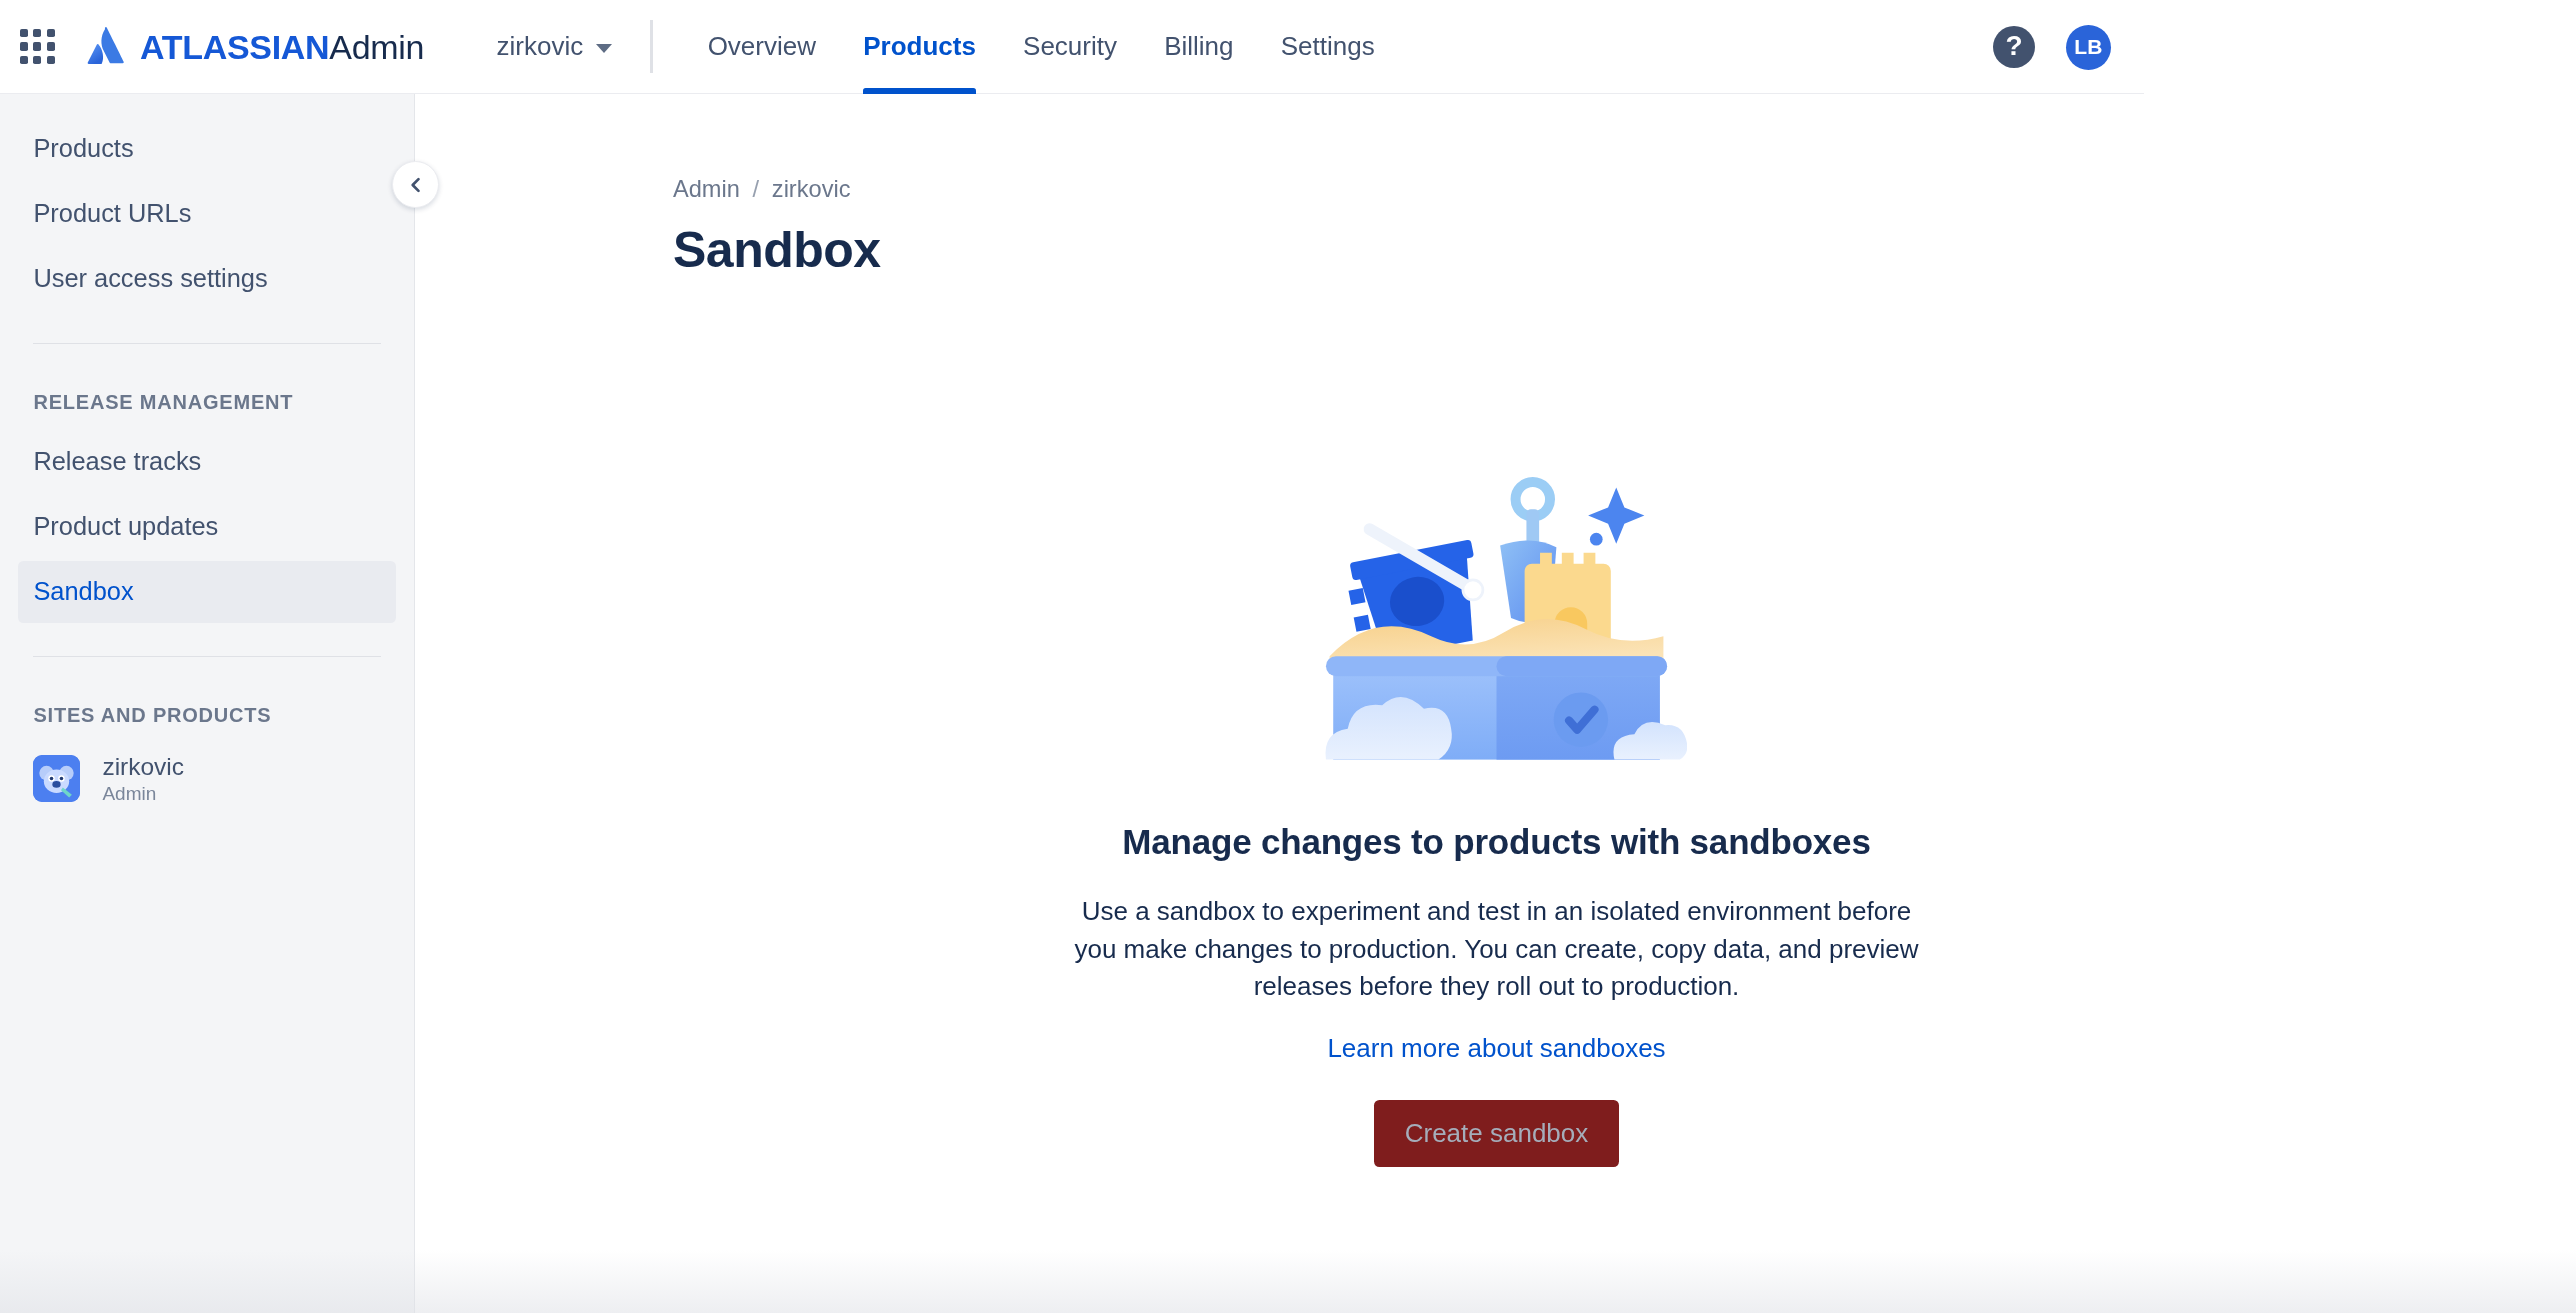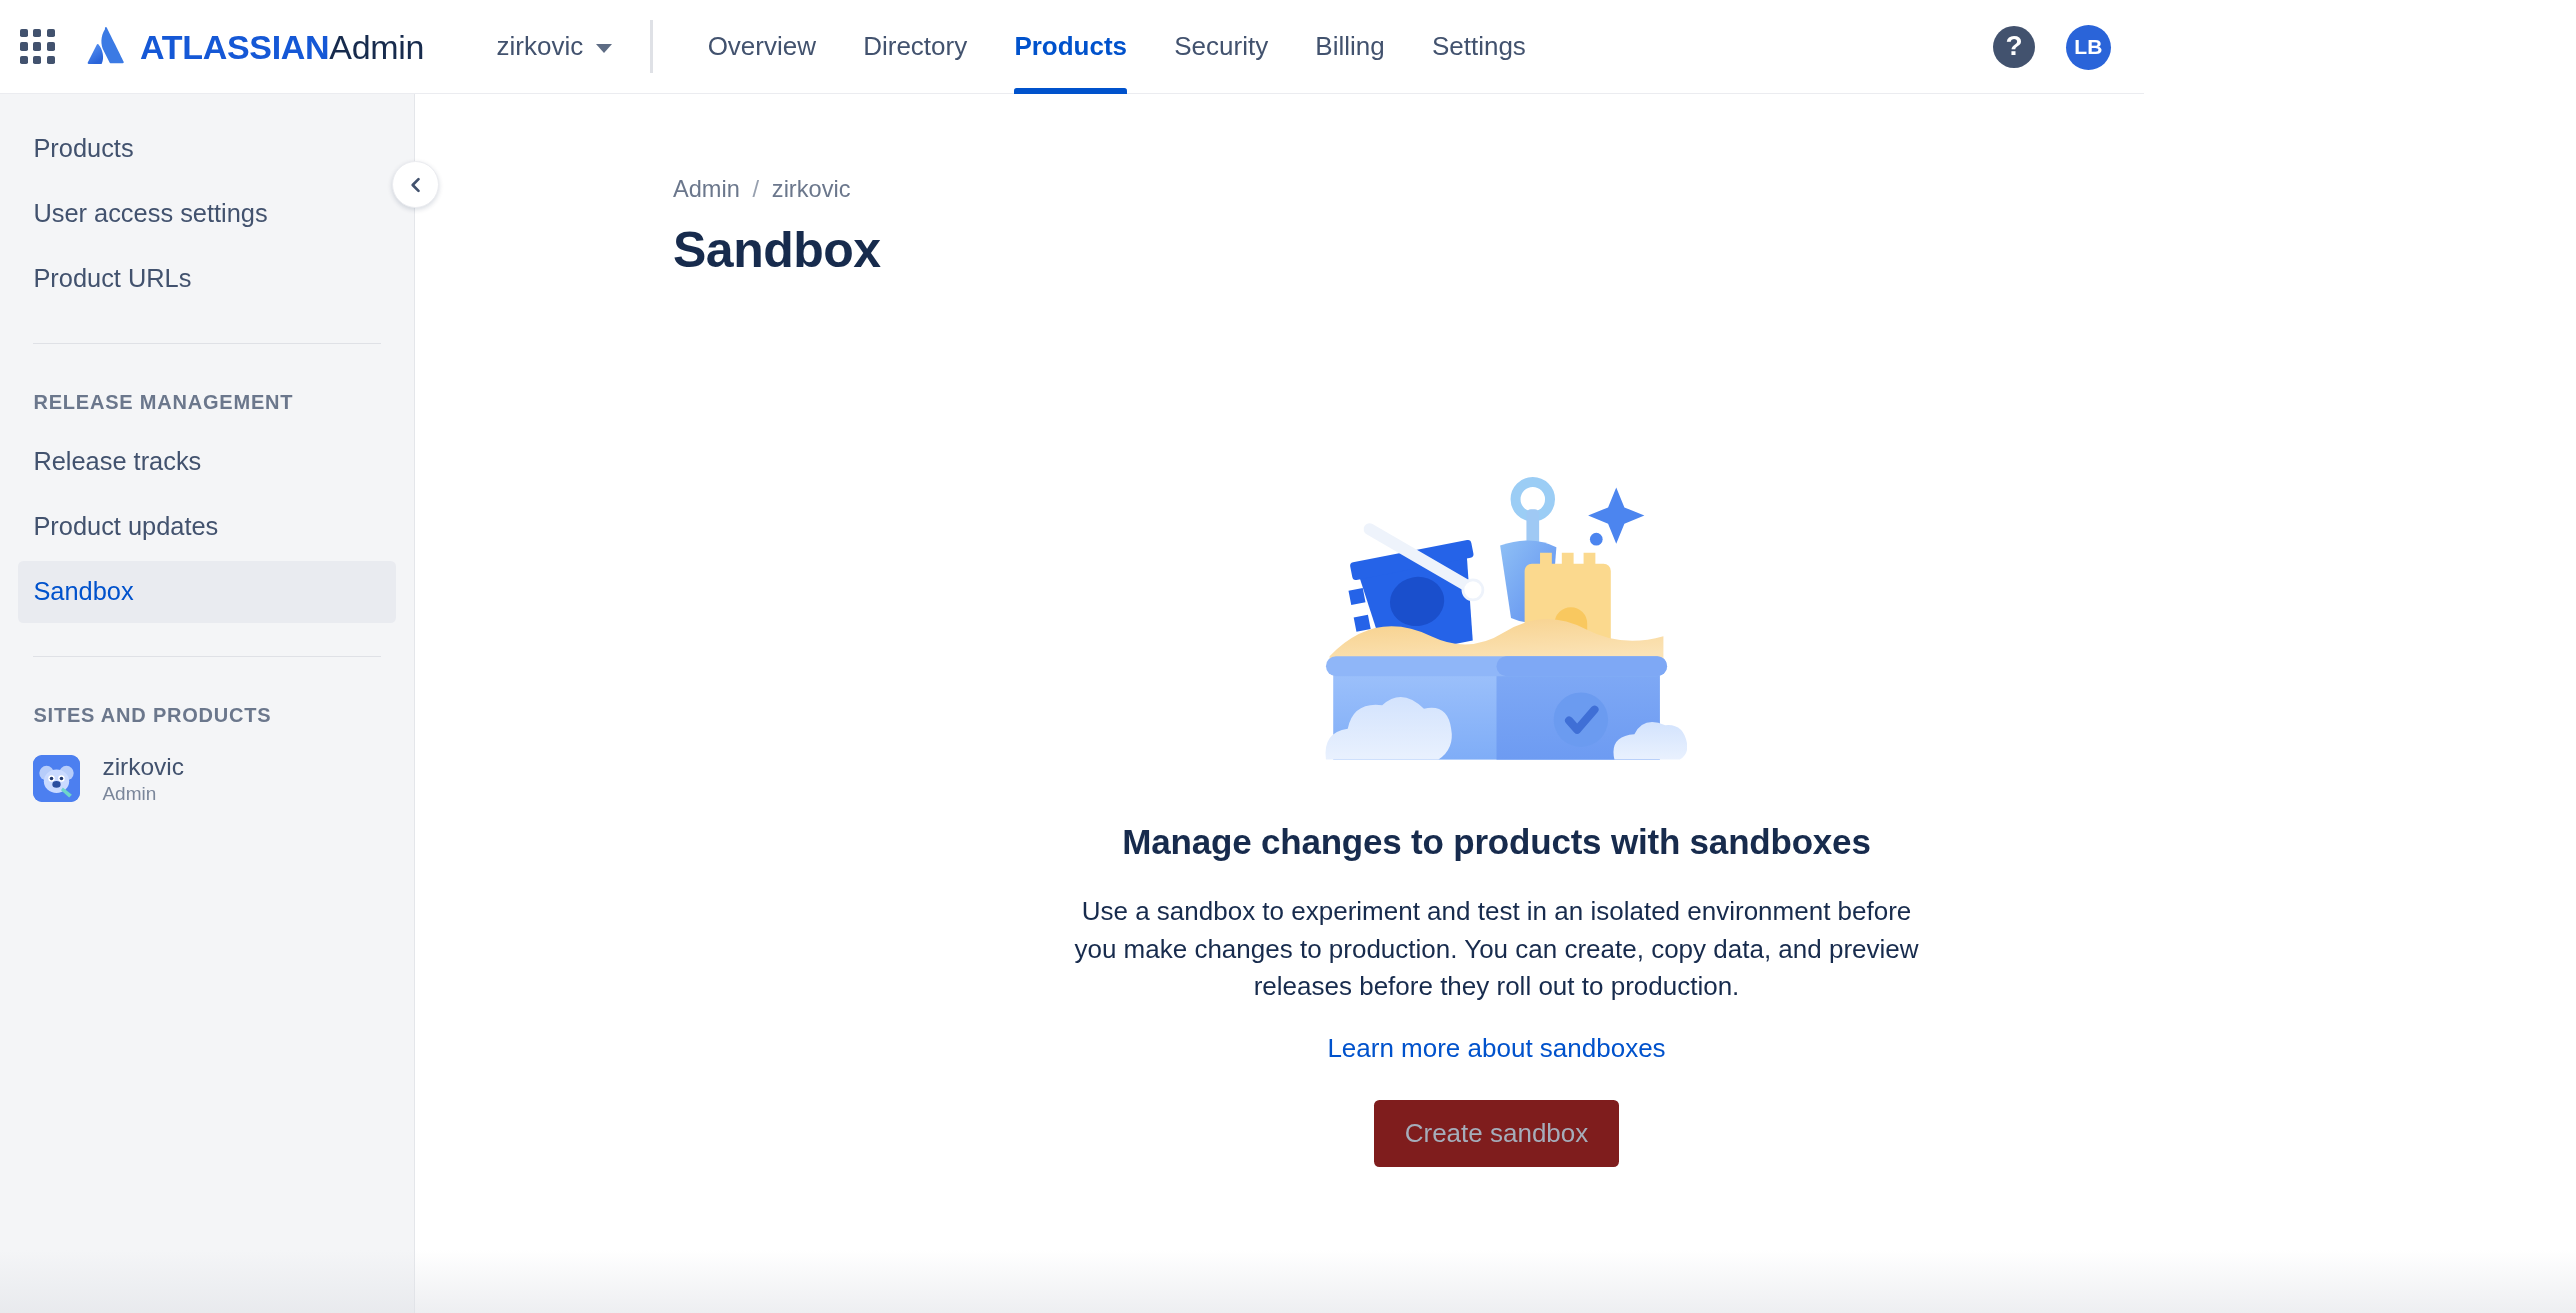--- a/index.html
+++ b/index.html
@@ -366,39 +366,38 @@
 
     <div class="org-select">
       <span class="org-name">zirkovic</span>
       <span class="chev-down"></span>
     </div>
 
     <div class="nav-divider"></div>
 
     <div class="tabs">
       <div class="tab">Overview</div>
-      <div class="tab">Directory</div>
       <div class="tab active">Products</div>
       <div class="tab">Security</div>
       <div class="tab">Billing</div>
       <div class="tab">Settings</div>
     </div>
 
     <div class="topnav-right">
       <div class="help-btn">?</div>
       <div class="avatar">LB</div>
     </div>
   </div>
 
   <div class="sidebar">
     <div class="sidebar-inner">
 
       <div class="nav-item">Products</div>
+      <div class="nav-item">Product URLs</div>
       <div class="nav-item">User access settings</div>
-      <div class="nav-item">Product URLs</div>
 
       <div class="sb-divider"></div>
 
       <div class="sb-heading">RELEASE MANAGEMENT</div>
 
       <div class="nav-item">Release tracks</div>
       <div class="nav-item">Product updates</div>
       <div class="nav-item active">Sandbox</div>
 
       <div class="sb-divider"></div>

